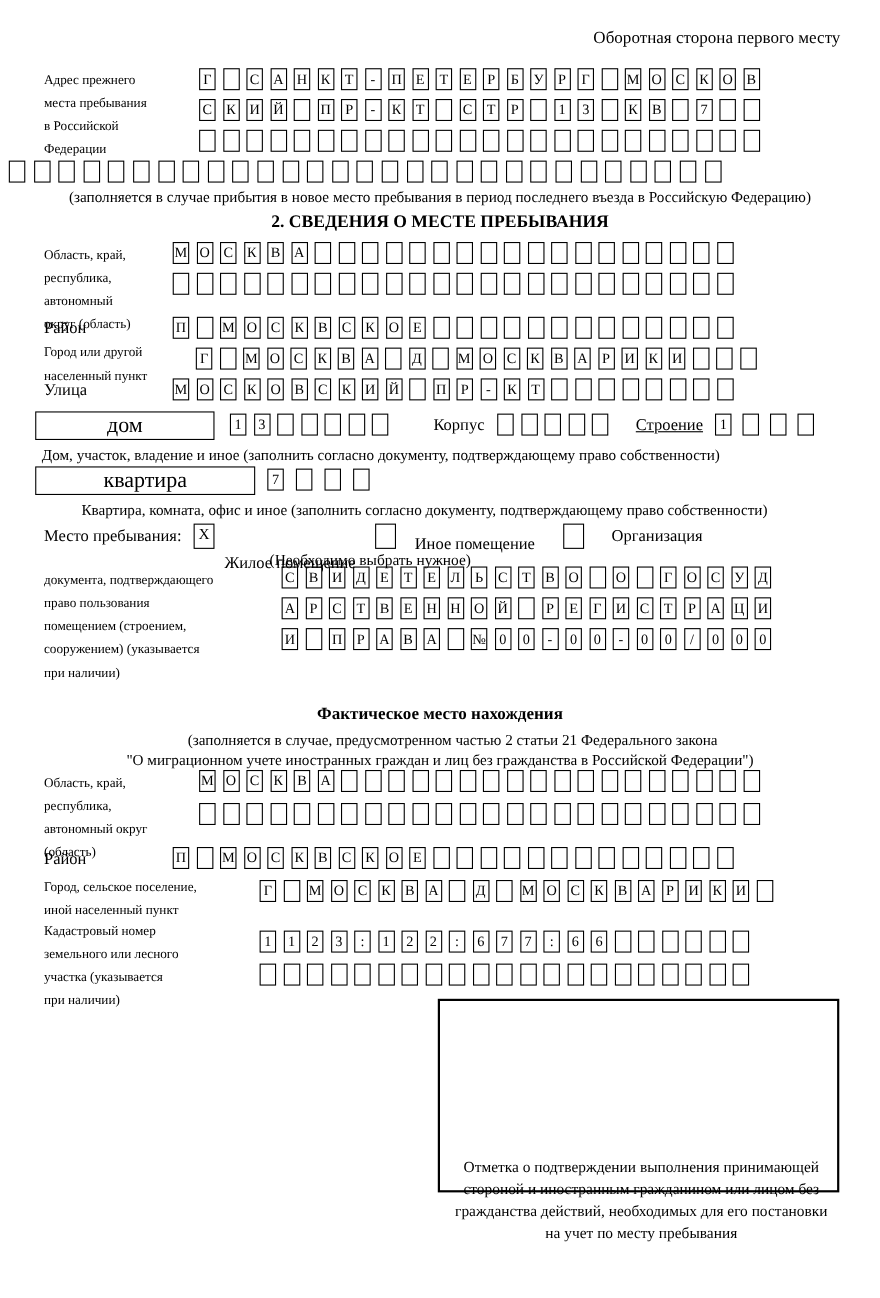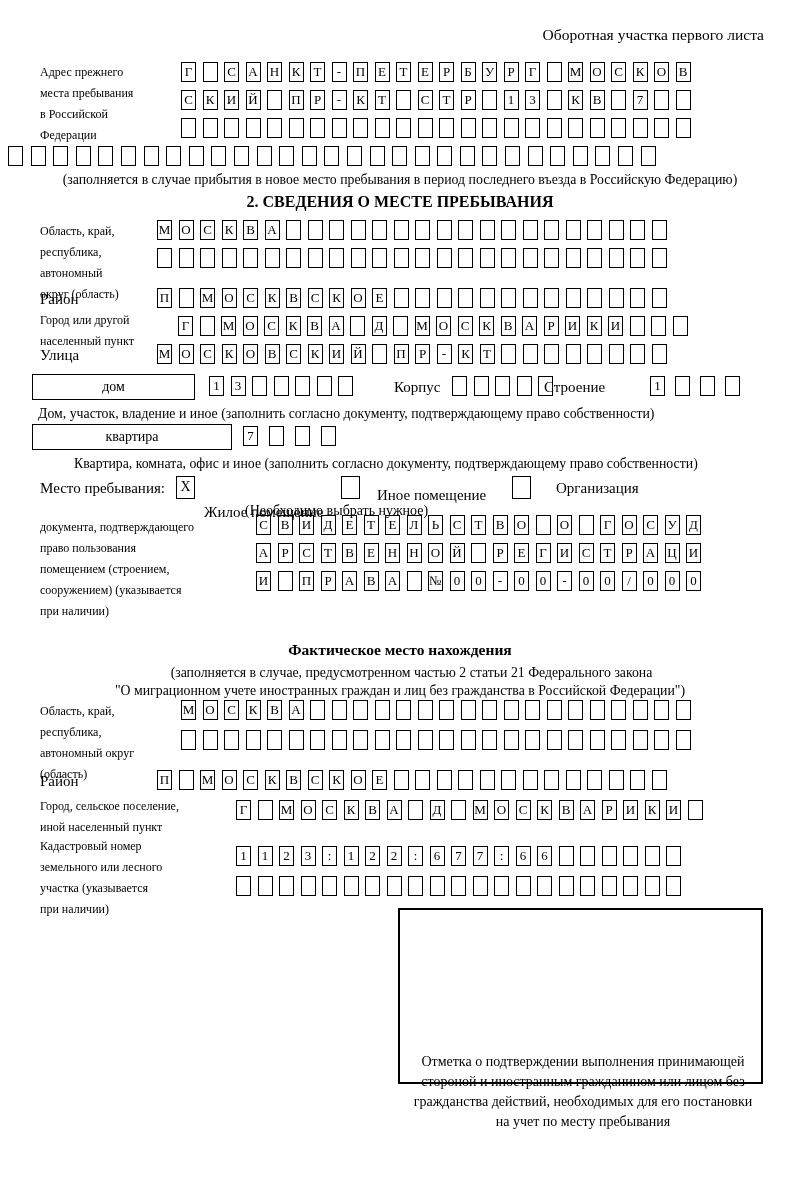--- a/index.html
+++ b/index.html
@@ -19,31 +19,31 @@
   .cell {
     flex:0 0 auto; width:15px; height:20px; border:1.6px solid #000;
     font-size:13px; line-height:17px; text-align:center; overflow:hidden;
   }
   .checkbox {
     position:absolute; width:19px; height:23px; border:1.6px solid #000;
     font-size:14px; line-height:20px; text-align:center;
   }
   .widebox {
     position:absolute; border:1.6px solid #000; height:26px;
-    display:flex; align-items:center; justify-content:center; font-size:14px;
+    display:flex; align-items:center; justify-content:center; font-size:20px;
   }
   .stampbox { position:absolute; border:2px solid #000; background:#fff; }
   .caption { font-size:14px; line-height:20px; text-align:center; }
 </style>
 </head>
 <body>
 
 <div class="page">
 
-  <div class="abs lbl" style="top:24px; right:36px; font-size:15.5px;">Оборотная участка первого листа</div>
+  <div class="abs lbl" style="top:24px; right:36px; font-size:15.5px;">Оборотная сторона первого месту</div>
 
   <div class="abs lblock" style="left:40px; top:62px; width:140px;">
     <div>Адрес прежнего</div>
     <div>места пребывания</div>
     <div>в Российской</div>
     <div>Федерации</div>
   </div>
   <div class="abs cellrow" style="left:181px; top:62px;">
       <span class="cell">Г</span>
       <span class="cell"></span>
@@ -316,21 +316,21 @@
       <span class="cell"></span>
     </div>
   <div class="abs lbl" style="left:394px; top:377px;">Корпус</div>
   <div class="abs cellrow" style="left:452px; top:376px;">
       <span class="cell"></span>
       <span class="cell"></span>
       <span class="cell"></span>
       <span class="cell"></span>
       <span class="cell"></span>
     </div>
-  <div class="abs lbl" style="left:544px; top:377px;">Строение</div>
+  <div class="abs lbl" style="left:578px; top:377px;text-decoration:underline;">Строение</div>
   <div class="abs cellrow g10" style="left:650px; top:376px;">
       <span class="cell">1</span>
       <span class="cell"></span>
       <span class="cell"></span>
       <span class="cell"></span>
     </div>
   <div class="abs note" style="left:38px; top:406px;">Дом, участок, владение и иное (заполнить согласно документу, подтверждающему право собственности)</div>
 
   <div class="widebox" style="left:32px; top:424px; width:200px;">
     <span>квартира</span>

